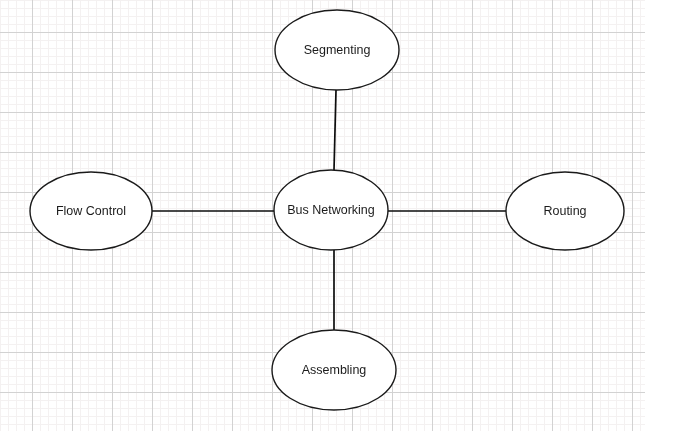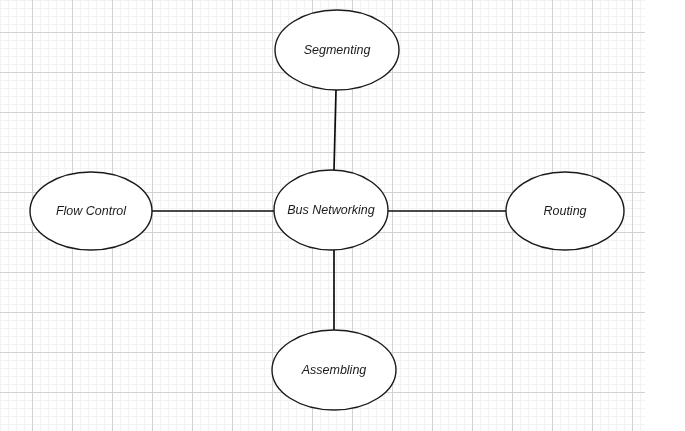--- a/index.html
+++ b/index.html
@@ -23,21 +23,20 @@
       40px 40px,
       40px 40px,
       8px 8px,
       8px 8px;
     background-position:
       -8px -8px,
       -8px -8px,
       -8px -8px,
       -8px -8px;
     font-family: "Liberation Sans", sans-serif;
-    font-style: italic;
   }
   #diagram-svg {
     position: absolute;
     left: 0;
     top: 0;
     width: 685px;
     height: 431px;
   }
   .node-ellipse {
     fill: #ffffff;

